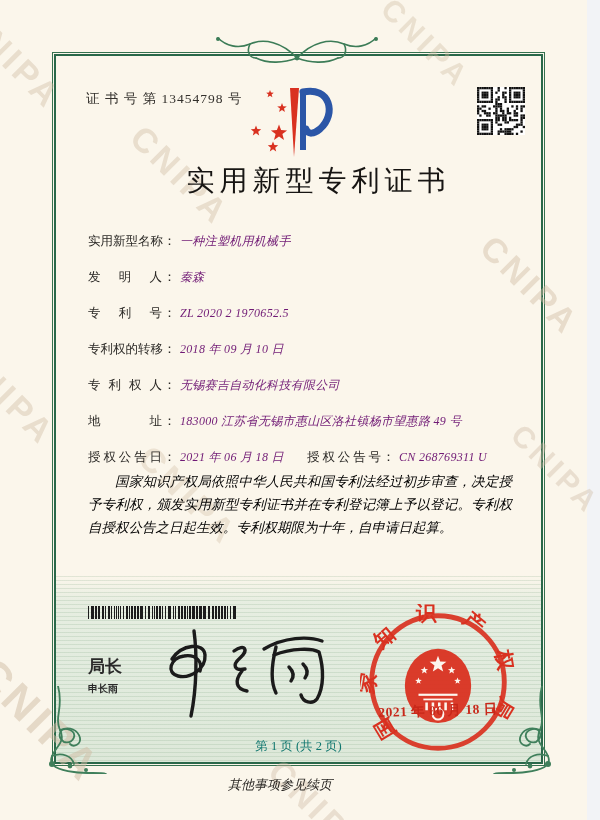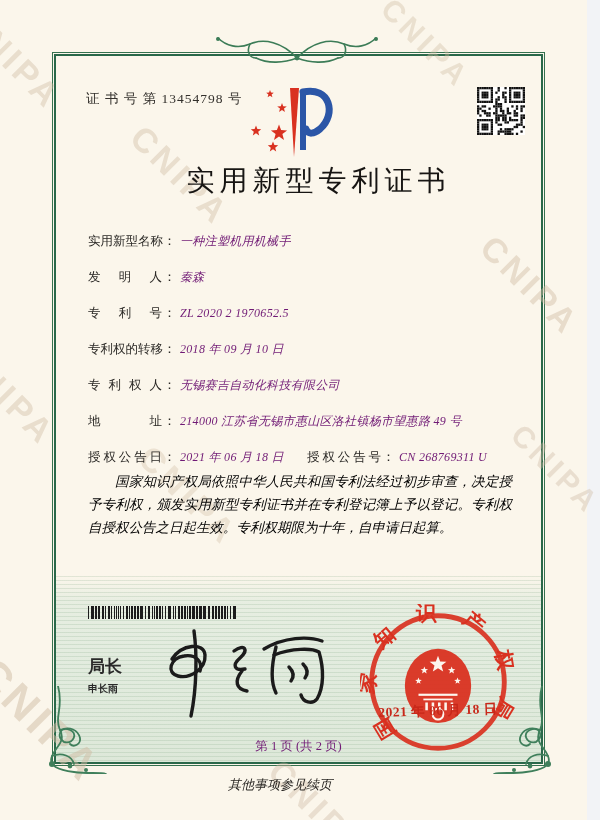--- a/index.html
+++ b/index.html
@@ -53,21 +53,21 @@
   
   .barcode{position:absolute;left:88px;top:606px;}
   .signoff-title{position:absolute;left:88px;top:655px;font-family:"Liberation Sans","DejaVu Sans",sans-serif;font-size:17px;font-weight:600;color:#2a2a2a;}
   .signoff-name{position:absolute;left:88px;top:682px;font-family:"Liberation Sans","DejaVu Sans",sans-serif;font-size:10px;font-weight:600;color:#2a2a2a;}
   .signature{position:absolute;left:150px;top:625px;}
   .seal{position:absolute;left:360px;top:604px;}
   .seal-date{
     position:absolute;left:362px;top:702px;width:152px;text-align:center;z-index:5;
     color:#c8281a;font-size:13.5px;font-weight:bold;letter-spacing:.5px;transform:rotate(-2deg);
   }
-  .page-info{position:absolute;left:52px;top:738px;width:493px;text-align:center;font-size:12.5px;color:#701a75;}
+  .page-info{position:absolute;left:52px;top:738px;width:493px;text-align:center;font-size:12.5px;color:#0f766e;}
   .note{position:absolute;left:0;top:776px;width:560px;text-align:center;font-size:13px;font-style:italic;color:#2b2825;}
   
   .orn{position:absolute;z-index:4;}
   .orn-top{left:212px;top:34px;}
   .orn-bl{left:44px;top:686px;}
   .orn-br{left:492px;top:686px;transform:scaleX(-1);}
 </style>
 </head>
 <body>
 
@@ -382,21 +382,21 @@
     <div class="frow">
       <span class="flabel">专利号</span><span class="fcolon">：</span><span class="fvalue">ZL 2020 2 1970652.5</span>
     </div>
     <div class="frow">
       <span class="flabel">专利权的转移</span><span class="fcolon">：</span><span class="fvalue">2018 年 09 月 10 日</span>
     </div>
     <div class="frow">
       <span class="flabel">专利权人</span><span class="fcolon">：</span><span class="fvalue">无锡赛吉自动化科技有限公司</span>
     </div>
     <div class="frow">
-      <span class="flabel">地址</span><span class="fcolon">：</span><span class="fvalue">214000 江苏省无锡市惠山区洛社镇杨市望惠路 49 号</span>
+      <span class="flabel">地址</span><span class="fcolon">：</span><span class="fvalue">183000 江苏省无锡市惠山区洛社镇杨市望惠路 49 号</span>
     </div>
     <div class="frow">
       <span class="flabel">授权公告日</span><span class="fcolon">：</span><span class="fvalue">2021 年 06 月 18 日</span>
       <span class="grant2">
         <span class="flabel">授权公告号</span><span class="fcolon">：</span><span class="fvalue">CN 268769311 U</span>
       </span>
     </div>
   </div>
 
   <div class="bodytext">

